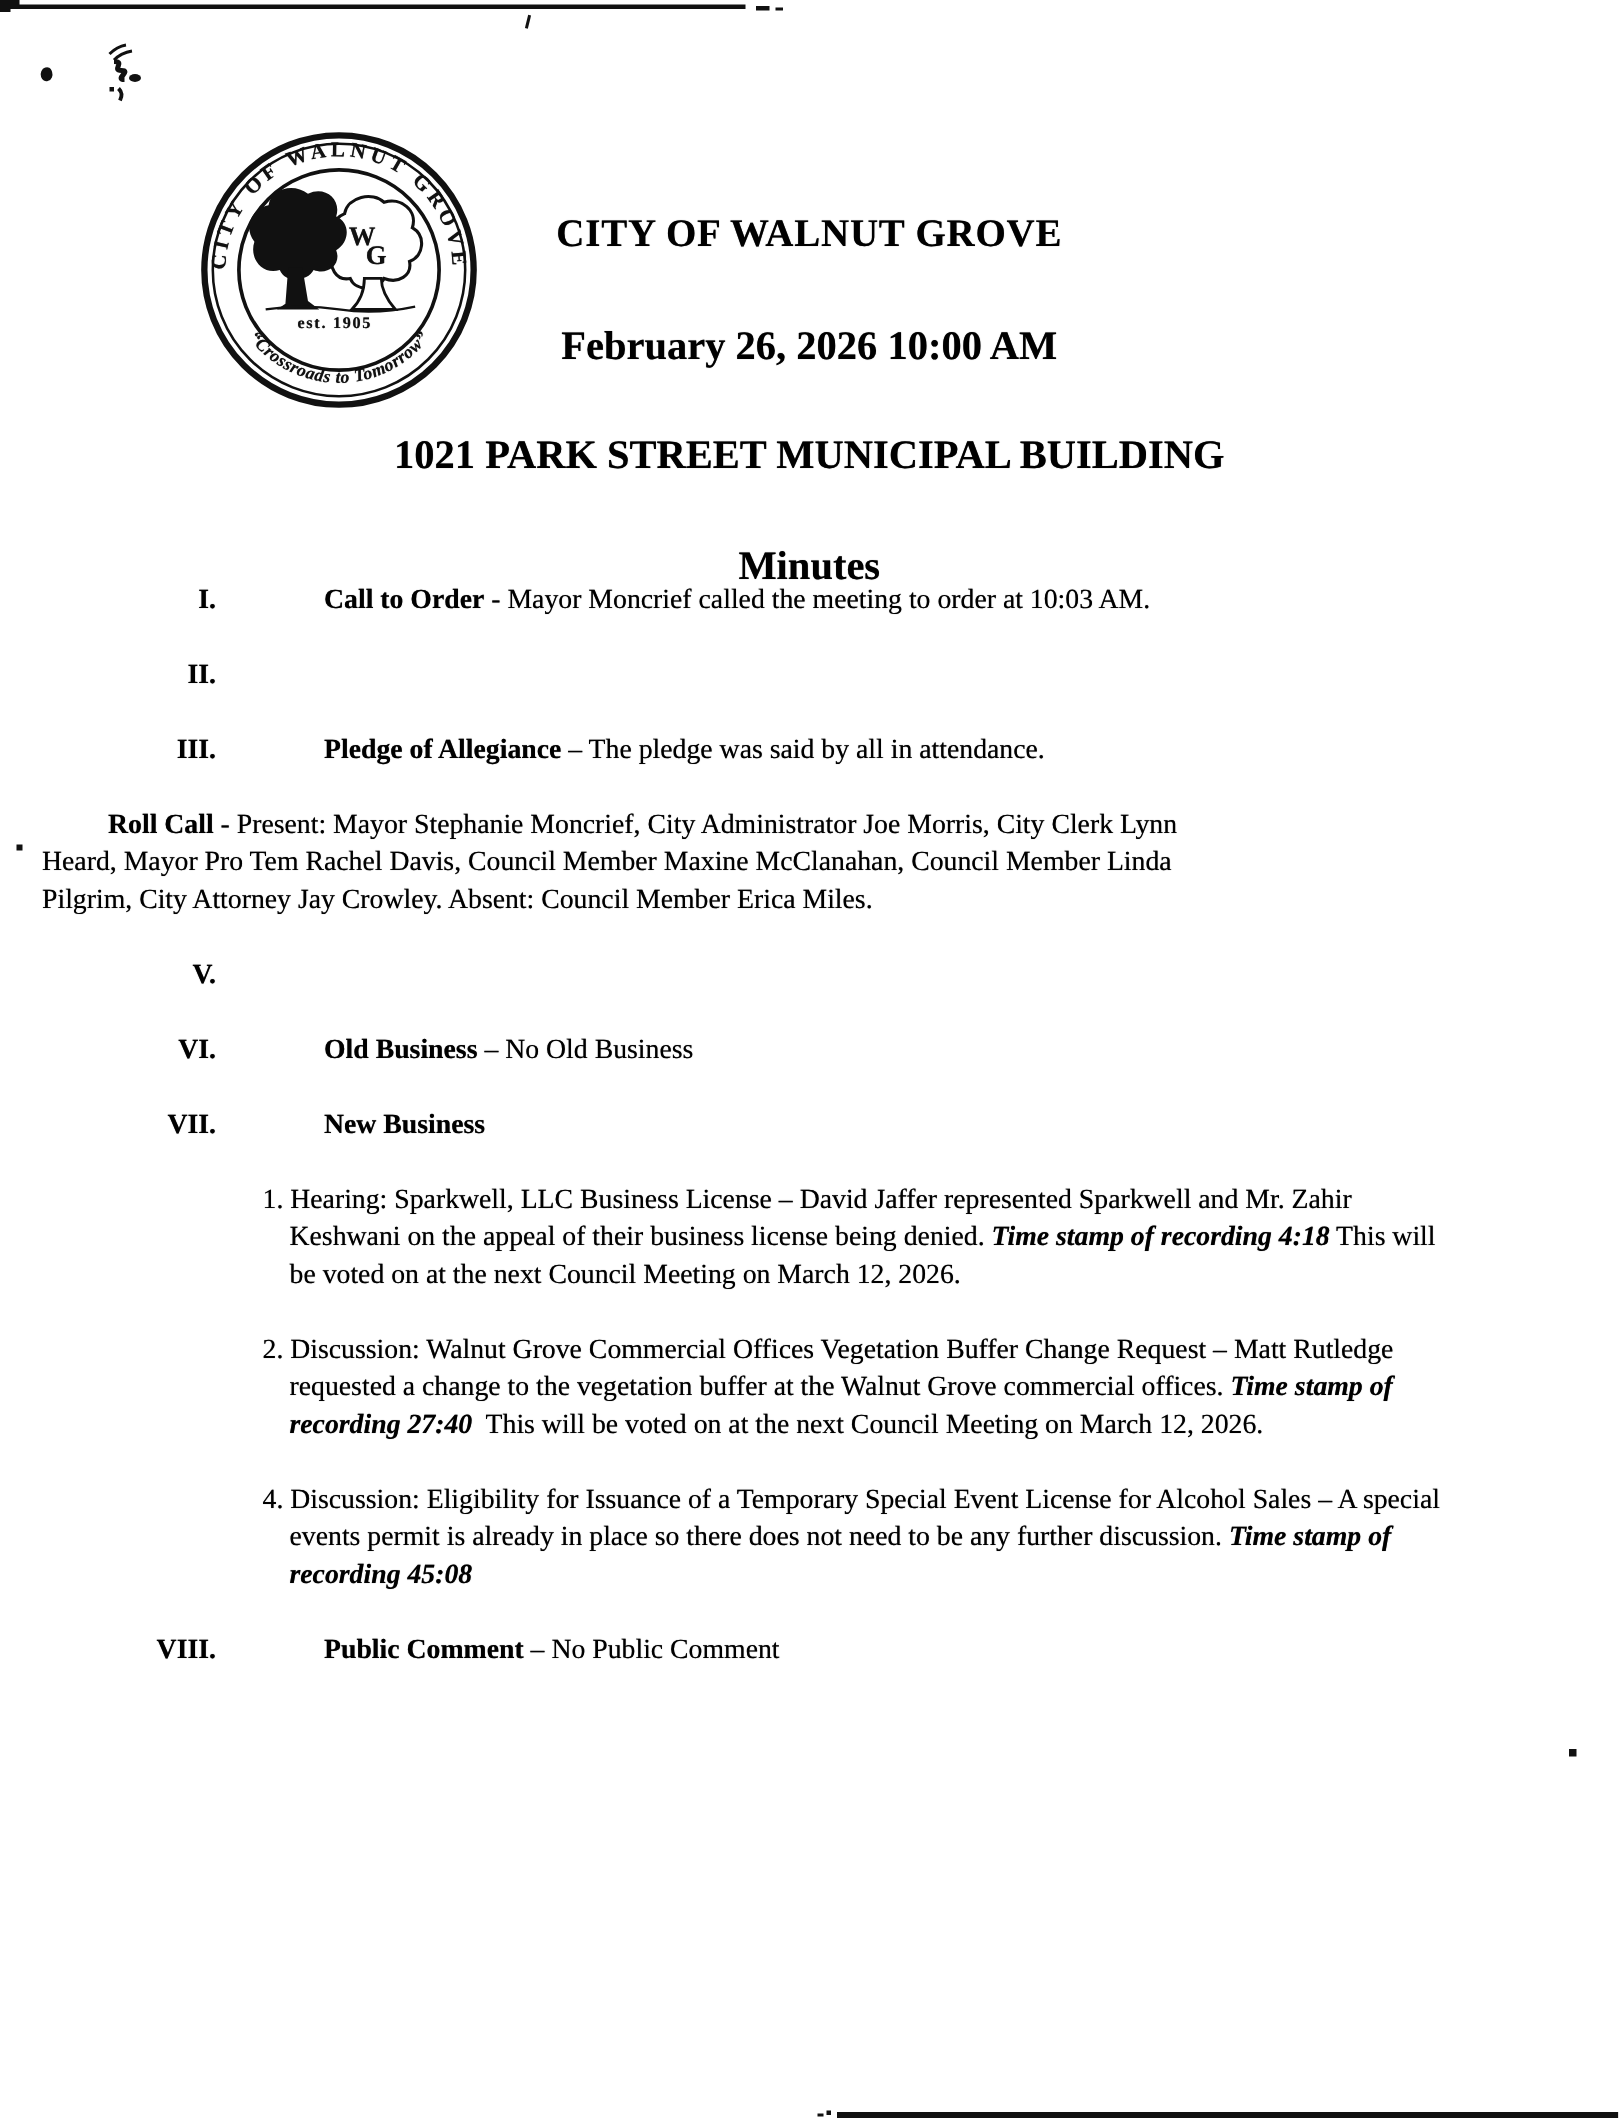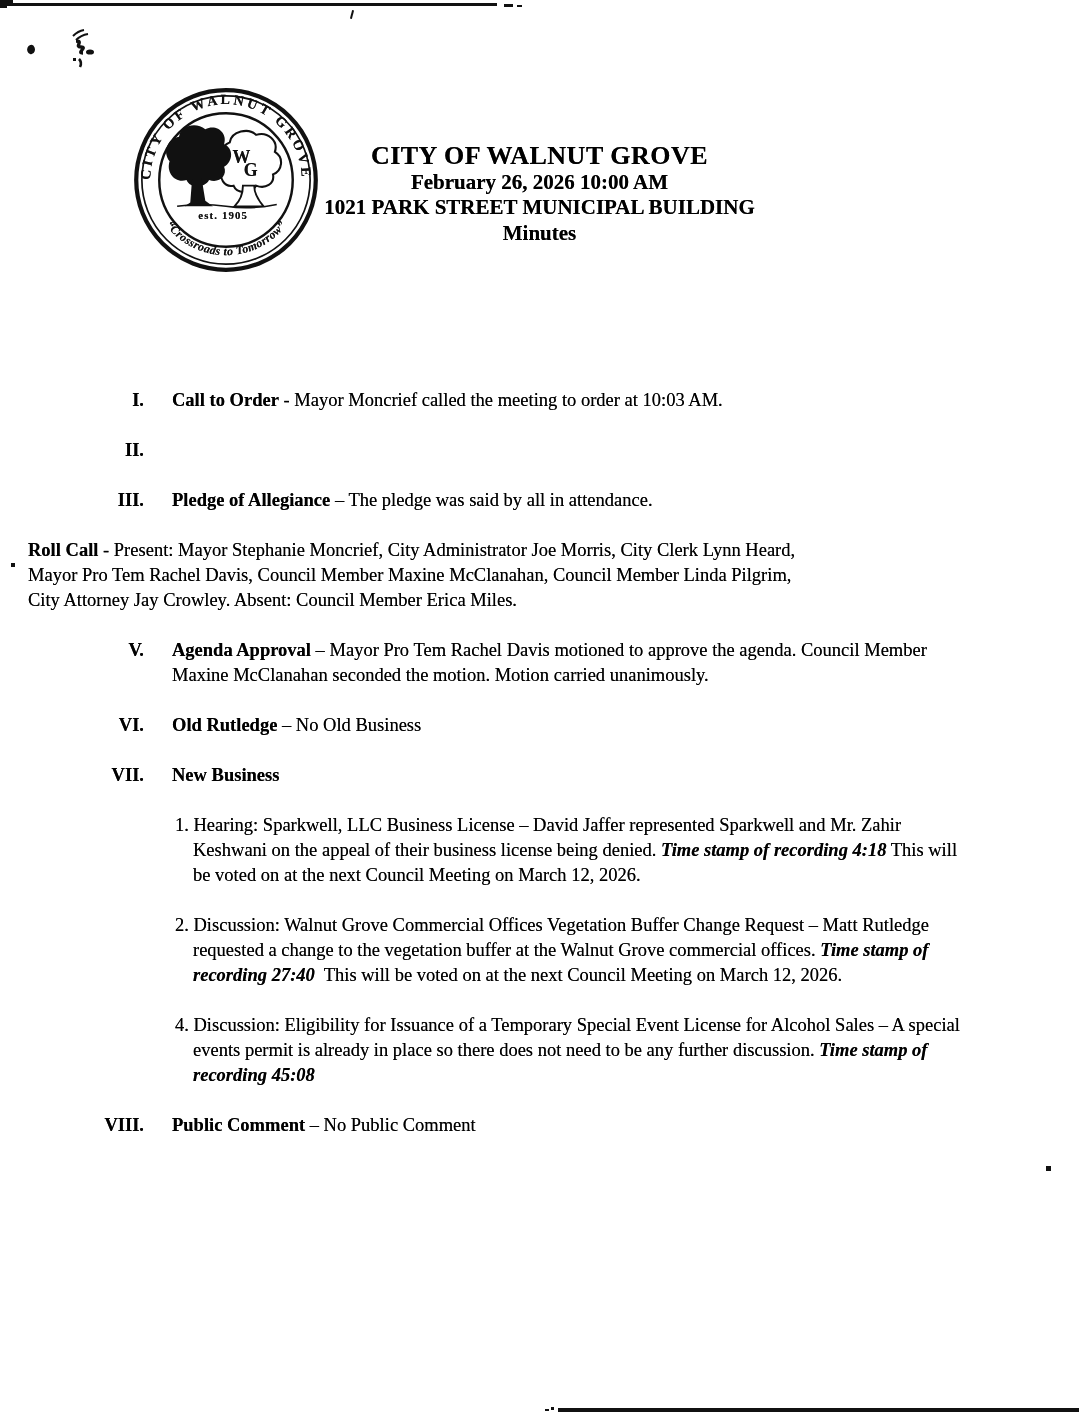--- a/index.html
+++ b/index.html
@@ -25,28 +25,28 @@
   .a-rightdot{left:1046px;top:1166px;width:5px;height:5px;}
   .a-botline{left:558px;top:1408px;width:521px;height:4px;}
   .a-botdot1{left:545px;top:1409px;width:4px;height:2px;}
   .a-botdot2{left:551px;top:1407px;width:3px;height:3px;}
   .a-squiggle{position:absolute;left:64px;top:27px;}
   
   .seal{position:absolute;left:132px;top:86px;width:188px;height:188px;}
   
   .header-text{position:absolute;left:0;right:0;top:142px;text-align:center;font-weight:bold;line-height:25.4px;}
   .h-title{font-size:26px;line-height:28px;letter-spacing:.5px;}
-  .h-line{font-size:21px;}
+  .h-line{font-size:27px;margin-top:48px;}
   
   .agenda{position:absolute;left:0;top:388px;width:1079px;font-size:18.5px;line-height:25px;}
   .item{display:flex;margin-bottom:25px;}
   .num{flex:none;width:144px;text-align:right;font-weight:bold;}
   .content{margin-left:28px;max-width:772px;}
   .subitem{margin:25px 0 25px 175px;max-width:770px;padding-left:18px;text-indent:-18px;}
-  .b{font-weight:bold;}
+  .b{font-weight:bold;margin-left:44px;}
   .bi{font-weight:bold;font-style:italic;}
 </style>
 </head>
 <body>
 
 <div class="page">
 
   <div>
     <div class="art a-topline"></div>
     <div class="art a-topdash1"></div>
@@ -120,25 +120,24 @@
       </div>
       <div class="item">
         <span class="num">III.</span>
         <div class="content"><span class="b">Pledge of Allegiance</span><span> – The pledge was said by all in attendance.</span></div>
       </div>
       <div class="item">
         <div class="content"><span class="b">Roll Call</span><span> - Present: Mayor Stephanie Moncrief, City Administrator Joe Morris, City Clerk Lynn Heard, Mayor Pro Tem Rachel Davis, Council Member Maxine McClanahan, Council Member Linda Pilgrim, City Attorney Jay Crowley. Absent: Council Member Erica Miles.</span></div>
       </div>
       <div class="item">
         <span class="num">V.</span>
-        <div class="content"><span class="b">Agenda Approval</span><span> – Mayor Pro Tem Rachel Davis motioned to approve the agenda. Council Member Maxine McClanahan seconded the motion. Motion carried unanimously.</span></div>
       </div>
       <div class="item">
         <span class="num">VI.</span>
-        <div class="content"><span class="b">Old Rutledge</span><span> – No Old Business</span></div>
+        <div class="content"><span class="b">Old Business</span><span> – No Old Business</span></div>
       </div>
       <div class="item">
         <span class="num">VII.</span>
         <div class="content"><span class="b">New Business</span></div>
       </div>
       <div class="subitem"><span>1. </span><span>Hearing: Sparkwell, LLC Business License – David Jaffer represented Sparkwell and Mr. Zahir Keshwani on the appeal of their business license being denied. </span><span class="bi">Time stamp of recording 4:18</span><span> This will be voted on at the next Council Meeting on March 12, 2026.</span></div>
       <div class="subitem"><span>2. </span><span>Discussion: Walnut Grove Commercial Offices Vegetation Buffer Change Request – Matt Rutledge requested a change to the vegetation buffer at the Walnut Grove commercial offices. </span><span class="bi">Time stamp of recording 27:40</span><span>&nbsp; This will be voted on at the next Council Meeting on March 12, 2026.</span></div>
       <div class="subitem"><span>4. </span><span>Discussion: Eligibility for Issuance of a Temporary Special Event License for Alcohol Sales – A special events permit is already in place so there does not need to be any further discussion. </span><span class="bi">Time stamp of recording 45:08</span></div>
       <div class="item">
         <span class="num">VIII.</span>

